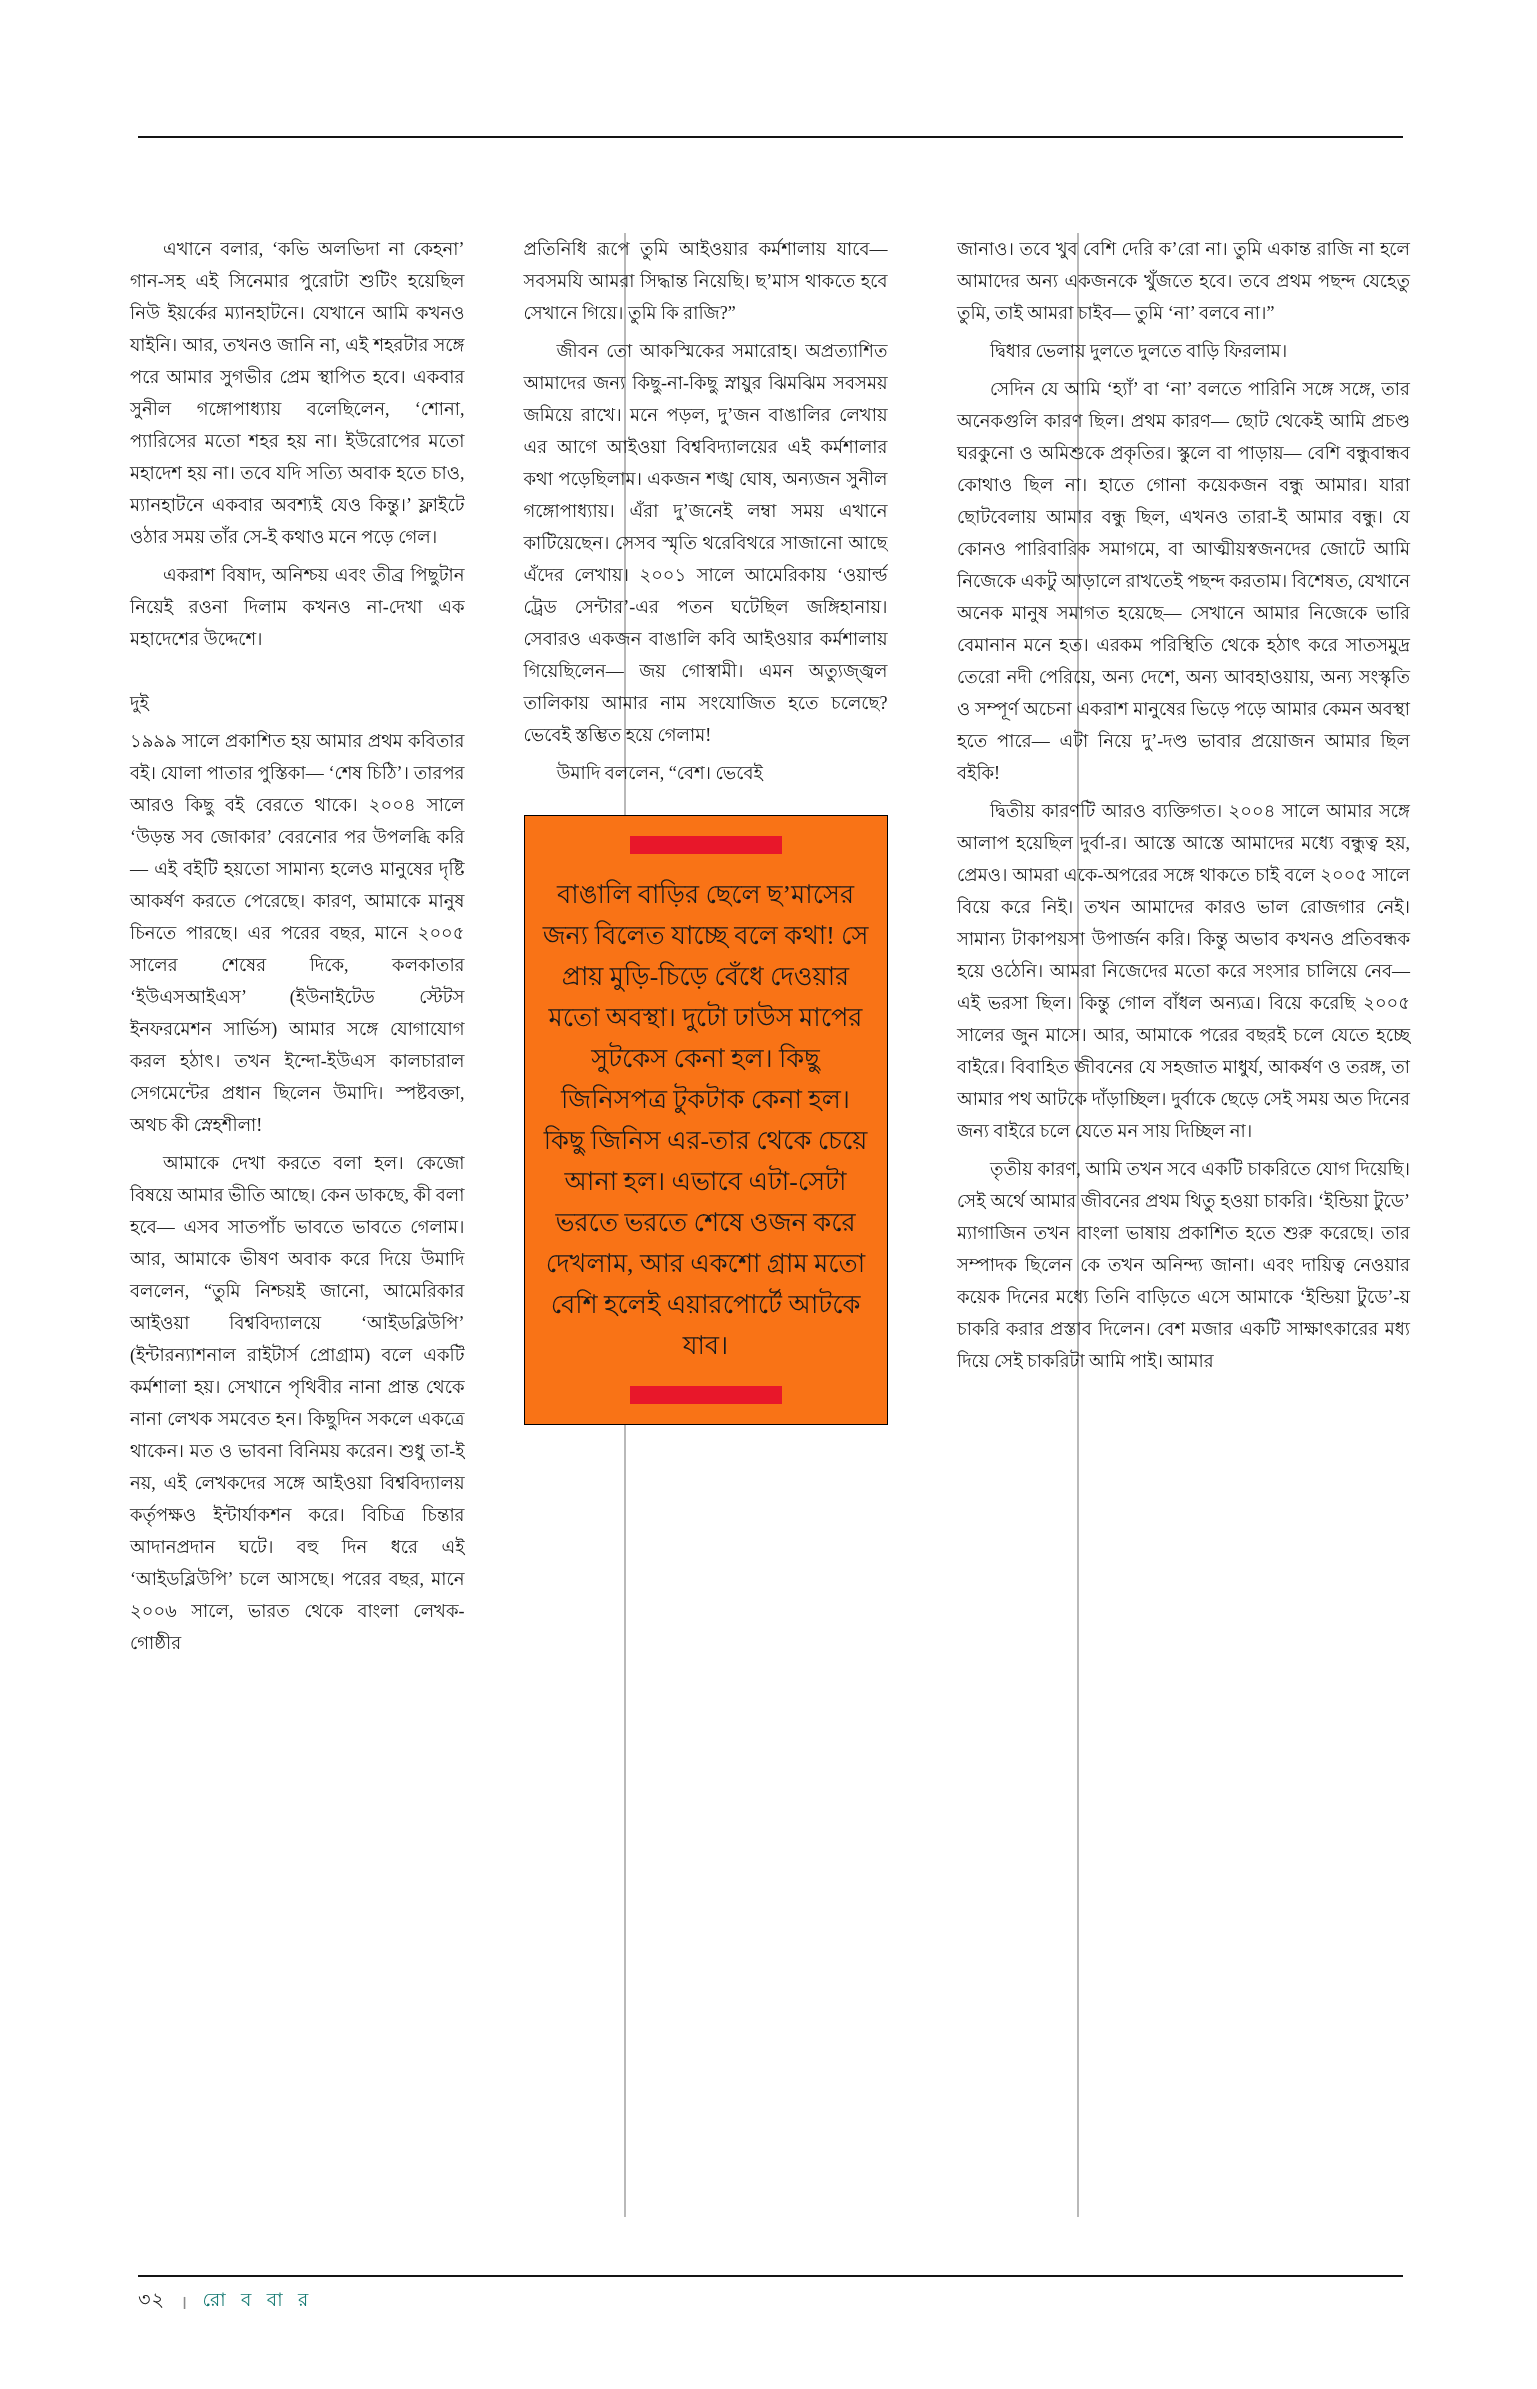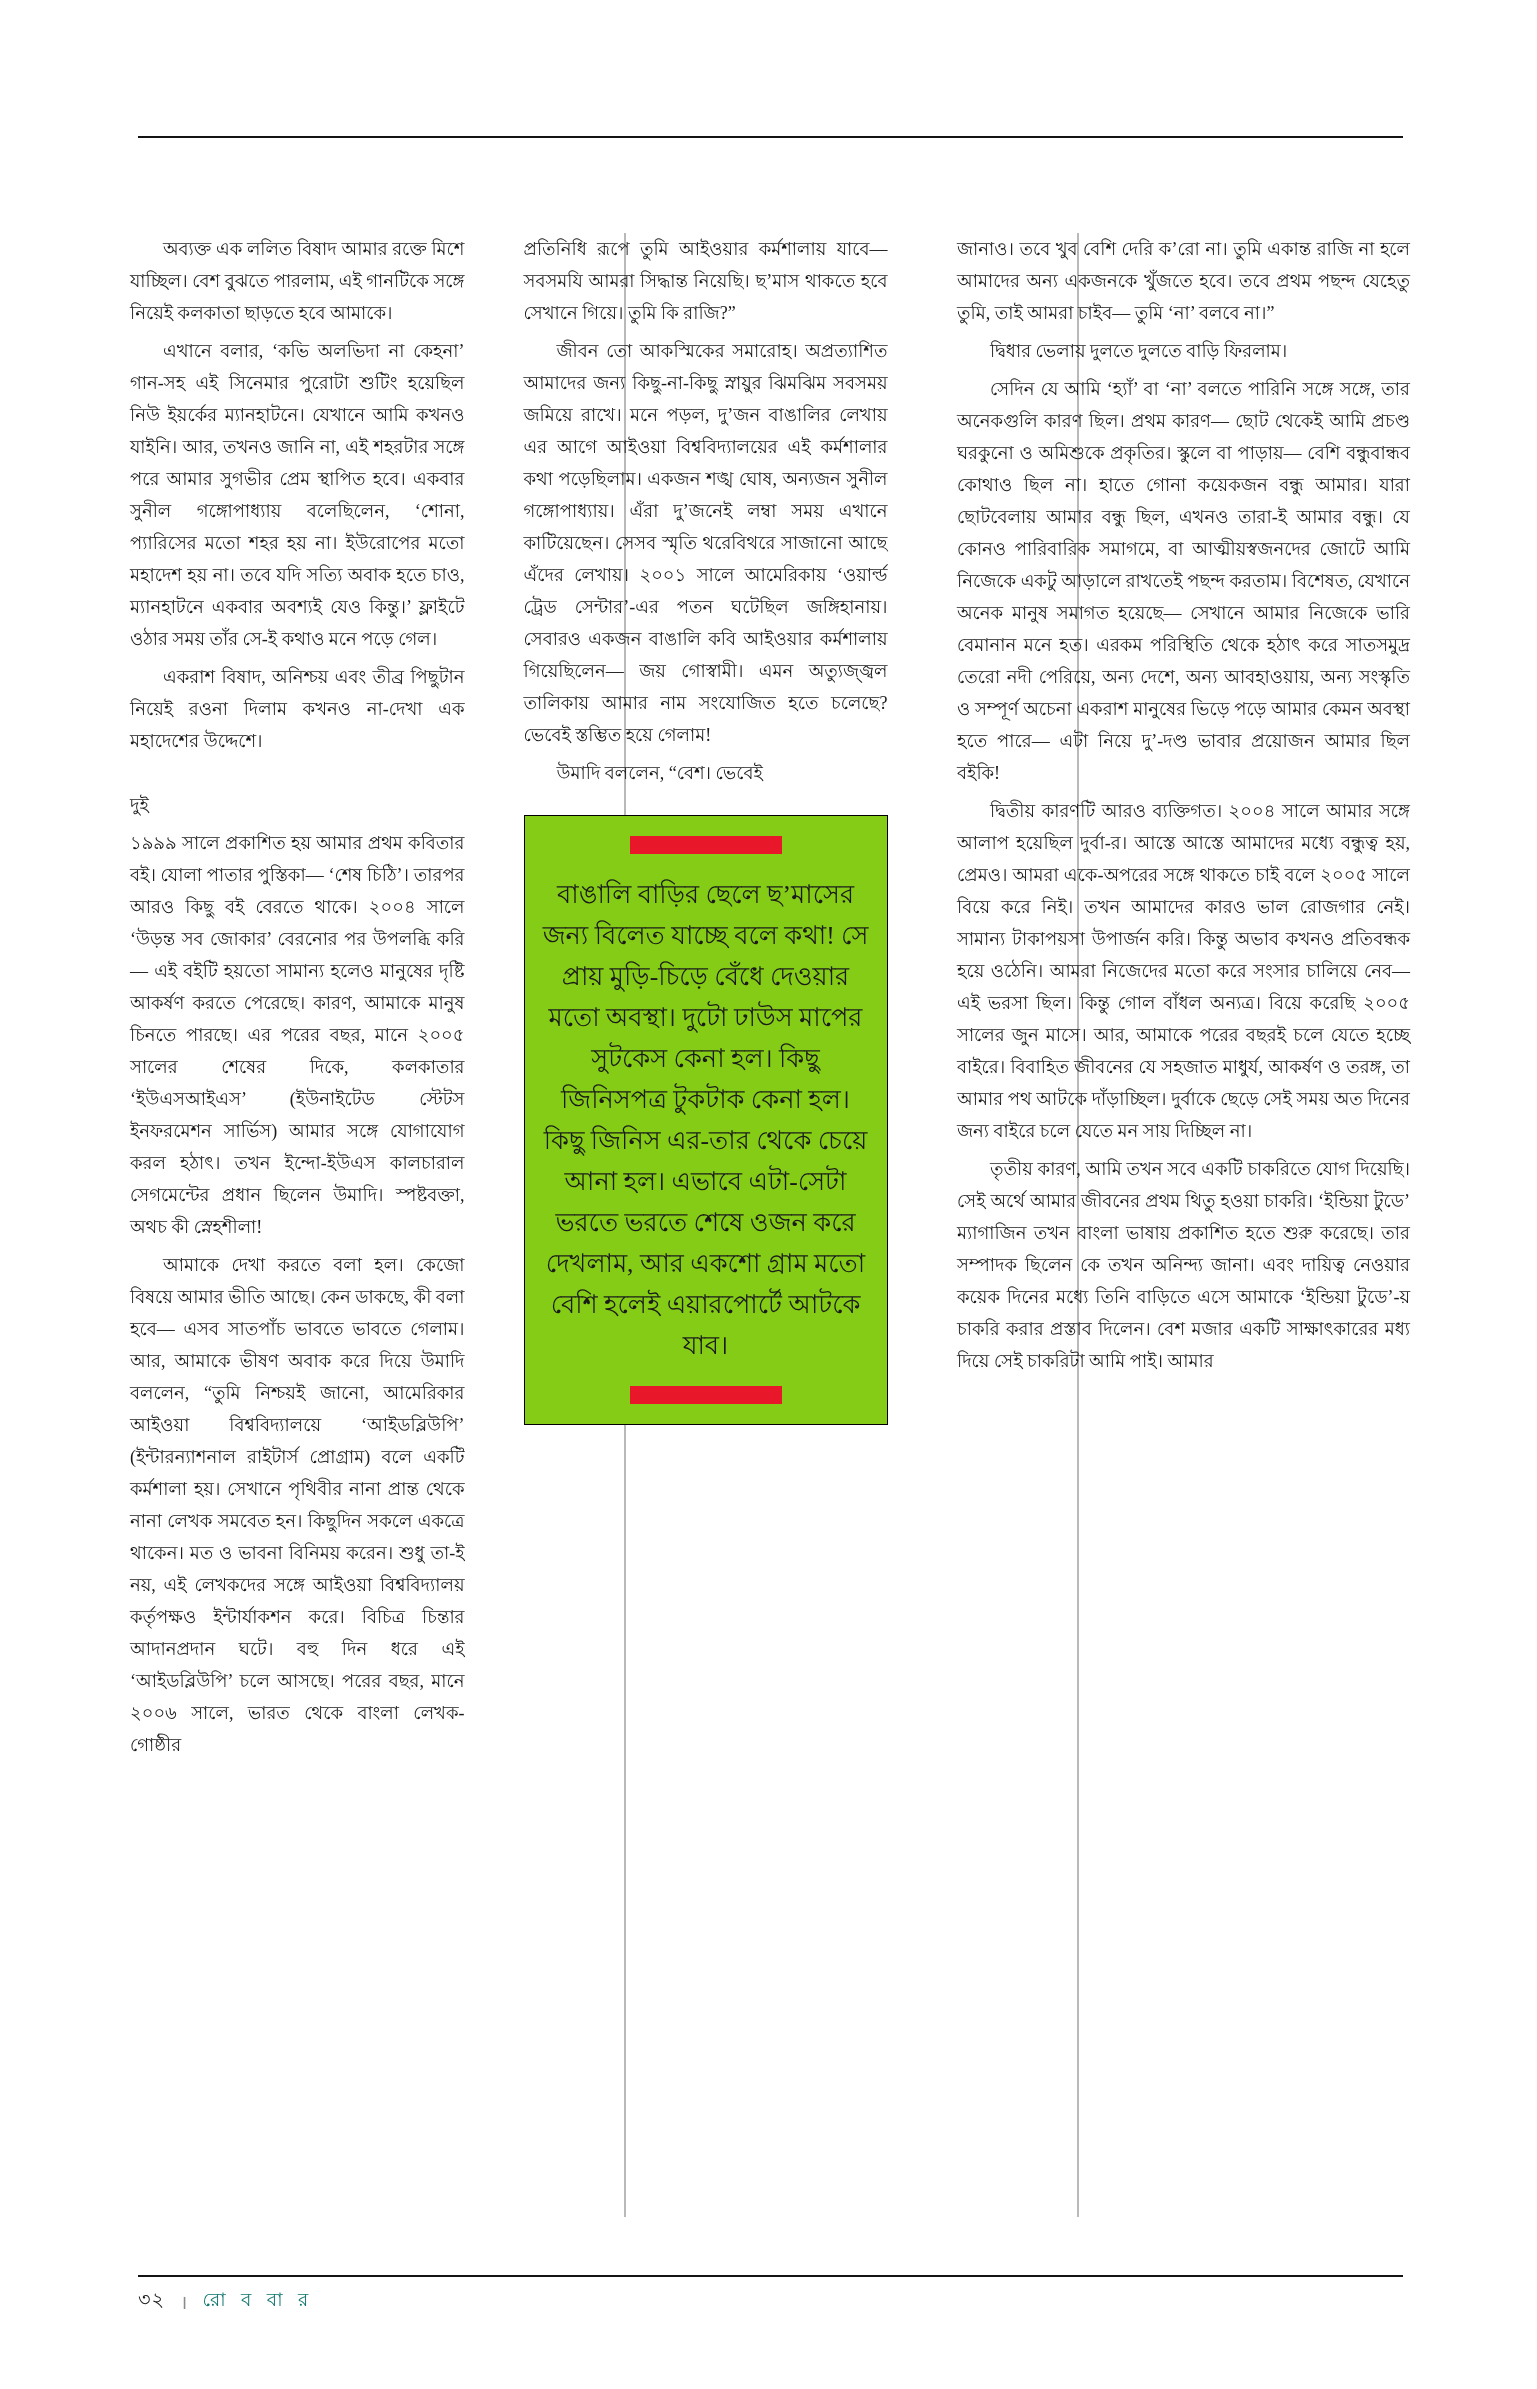--- a/index.html
+++ b/index.html
@@ -78,21 +78,21 @@
   .pullquote {
     margin-top: 26px;
     border-top: 1.6px solid #000;
     border-bottom: 1.6px solid #000;
     border-left: 1.6px solid #000;
     border-right: 1.6px solid #000;
     padding: 20px 14px 20px 14px;
     box-sizing: border-box;
     width: 364px;
     position: relative;
-    background: #84cc16;
+    background: #f97316;
   }
   .pq-bar {
     width: 152px;
     height: 18px;
     background: #e8172a;
     margin: 0 auto;
   }
   .pq-bar.top { margin-bottom: 20px; }
   .pq-bar.bottom { margin-top: 20px; }
   .pq-text {
@@ -140,21 +140,20 @@
 </head>
 <body>
 
 <div class="page">
 
   <div class="top-rule"></div>
 
   <div class="columns">
 
     <div class="col c1">
-      <p>অব্যক্ত এক ললিত বিষাদ আমার রক্তে মিশে যাচ্ছিল। বেশ বুঝতে পারলাম, এই গানটিকে সঙ্গে নিয়েই কলকাতা ছাড়তে হবে আমাকে।</p>
       <p>এখানে বলার, ‘কভি অলভিদা না কেহনা’ গান-সহ এই সিনেমার পুরোটা শুটিং হয়েছিল নিউ ইয়র্কের ম্যানহাটনে। যেখানে আমি কখনও যাইনি। আর, তখনও জানি না, এই শহরটার সঙ্গে পরে আমার সুগভীর প্রেম স্থাপিত হবে। একবার সুনীল গঙ্গোপাধ্যায় বলেছিলেন, ‘শোনা, প্যারিসের মতো শহর হয় না। ইউরোপের মতো মহাদেশ হয় না। তবে যদি সত্যি অবাক হতে চাও, ম্যানহাটনে একবার অবশ্যই যেও কিন্তু।’ ফ্লাইটে ওঠার সময় তাঁর সে-ই কথাও মনে পড়ে গেল।</p>
       <p>একরাশ বিষাদ, অনিশ্চয় এবং তীব্র পিছুটান নিয়েই রওনা দিলাম কখনও না-দেখা এক মহাদেশের উদ্দেশে।</p>
       <div class="gap"></div>
       <p class="section-head">দুই</p>
       <p class="noindent">১৯৯৯ সালে প্রকাশিত হয় আমার প্রথম কবিতার বই। যোলা পাতার পুস্তিকা— ‘শেষ চিঠি’। তারপর আরও কিছু বই বেরতে থাকে। ২০০৪ সালে ‘উড়ন্ত সব জোকার’ বেরনোর পর উপলব্ধি করি— এই বইটি হয়তো সামান্য হলেও মানুষের দৃষ্টি আকর্ষণ করতে পেরেছে। কারণ, আমাকে মানুষ চিনতে পারছে। এর পরের বছর, মানে ২০০৫ সালের শেষের দিকে, কলকাতার ‘ইউএসআইএস’ (ইউনাইটেড স্টেটস ইনফরমেশন সার্ভিস) আমার সঙ্গে যোগাযোগ করল হঠাৎ। তখন ইন্দো-ইউএস কালচারাল সেগমেন্টের প্রধান ছিলেন উমাদি। স্পষ্টবক্তা, অথচ কী স্নেহশীলা!</p>
       <p>আমাকে দেখা করতে বলা হল। কেজো বিষয়ে আমার ভীতি আছে। কেন ডাকছে, কী বলা হবে— এসব সাতপাঁচ ভাবতে ভাবতে গেলাম। আর, আমাকে ভীষণ অবাক করে দিয়ে উমাদি বললেন, “তুমি নিশ্চয়ই জানো, আমেরিকার আইওয়া বিশ্ববিদ্যালয়ে ‘আইডব্লিউপি’ (ইন্টারন্যাশনাল রাইটার্স প্রোগ্রাম) বলে একটি কর্মশালা হয়। সেখানে পৃথিবীর নানা প্রান্ত থেকে নানা লেখক সমবেত হন। কিছুদিন সকলে একত্রে থাকেন। মত ও ভাবনা বিনিময় করেন। শুধু তা-ই নয়, এই লেখকদের সঙ্গে আইওয়া বিশ্ববিদ্যালয় কর্তৃপক্ষও ইন্টার্যাকশন করে। বিচিত্র চিন্তার আদানপ্রদান ঘটে। বহু দিন ধরে এই ‘আইডব্লিউপি’ চলে আসছে। পরের বছর, মানে ২০০৬ সালে, ভারত থেকে বাংলা লেখক-গোষ্ঠীর</p>
     </div>
 
     <div class="rule-v r1"></div>
 

